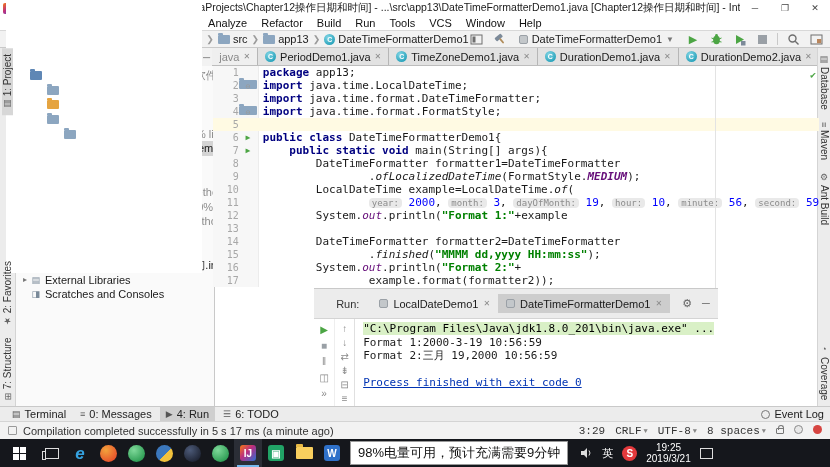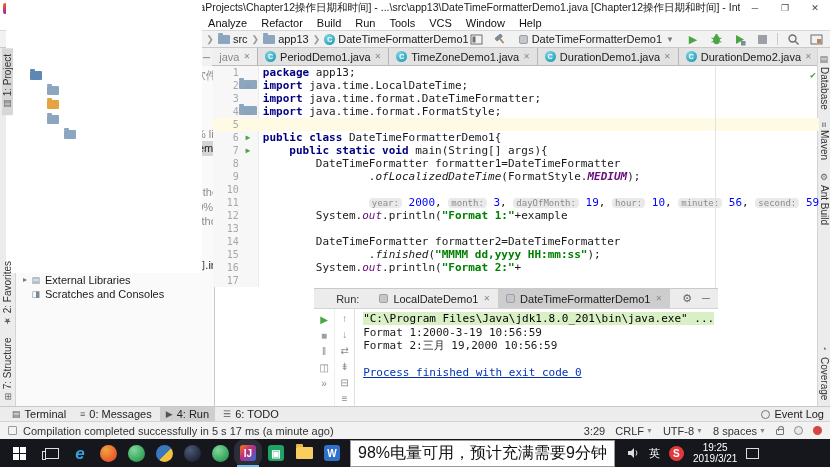--- a/index.html
+++ b/index.html
@@ -79,21 +79,21 @@
   .ctext{padding-left:4px;}
   .tk-kw{color:#000080;font-weight:bold;}
   .tk-str{color:#008000;font-weight:bold;}
   .tk-num{color:#0000ff;}
   .tk-const{color:#660e7a;font-style:italic;font-weight:bold;}
   .tk-field{color:#660e7a;font-style:italic;}
   .tk-sm{font-style:italic;}
   .tk-hint{background:#e9e9e9;color:#8c8c8c;border-radius:4px;padding:0 3px;font-size:9px;}
   
   .runpanel{height:118px;flex:none;border-top:1px solid #c9c9c9;display:flex;flex-direction:column;background:#fff;}
-  .run-head{height:20px;flex:none;display:flex;align-items:center;background:#ececec;border-bottom:1px solid #d4d4d4;padding-left:22px;gap:12px;}
+  .run-head{height:30px;flex:none;display:flex;align-items:center;background:#ececec;border-bottom:1px solid #d4d4d4;padding-left:22px;gap:12px;}
   .run-head .lbl{color:#333;}
   .rtab{display:flex;align-items:center;gap:5px;padding:0 8px;height:19px;}
   .rtab.active{background:#cdcdcd;}
   .rtab .ric{width:9px;height:9px;background:#c3c7ca;border:1px solid #9aa0a6;border-radius:2px;}
   .rtab .x{color:#8a8a8a;font-size:8px;}
   .rh-right{margin-left:auto;display:flex;gap:10px;padding-right:8px;color:#666;font-size:11px;}
   .run-body{flex:1;display:flex;min-height:0;}
   .con-tools{flex:none;display:flex;border-right:1px solid #e0e0e0;}
   .ct-col{width:20px;display:flex;flex-direction:column;align-items:center;padding-top:2px;}
   .ct-col + .ct-col{border-left:1px solid #eee;}
@@ -103,47 +103,47 @@
   .con-line .seg-cmd{background:#d9f0c6;color:#000;}
   .con-line.sys{color:#0033b3;text-decoration:underline;}
   
   .twbar{height:15px;flex:none;display:flex;align-items:center;background:#ececec;border-top:1px solid #c9c9c9;padding:0 6px;gap:2px;}
   .tw-item{display:flex;align-items:center;gap:4px;padding:0 6px;height:15px;color:#222;}
   .tw-item.active{background:#cfcfcf;}
   .tw-glyph{font-size:9px;color:#555;}
   .tw-right{margin-left:auto;display:flex;align-items:center;gap:4px;}
   .statusbar{height:18px;flex:none;display:flex;align-items:center;background:#f2f2f2;border-top:1px solid #d4d4d4;padding:0 8px;gap:6px;color:#333;}
   .st-icon{width:9px;height:9px;border:1px solid #9a9a9a;border-radius:1px;}
-  .st-right{margin-left:auto;display:flex;align-items:center;gap:10px;}
+  .st-right{margin-left:auto;display:flex;gap:10px;font-family:Liberation Mono, monospace;}
   .st-dd{display:flex;align-items:center;gap:2px;}
   .st-chev{font-size:7px;color:#888;}
   .lock{width:8px;height:6px;border:1px solid #777;border-radius:1px;position:relative;margin-top:3px;}
   .lock::before{content:"";position:absolute;left:1px;top:-4px;width:4px;height:4px;border:1px solid #777;border-bottom:none;border-radius:3px 3px 0 0;}
   .hector{width:9px;height:9px;border-radius:50%;border:1px solid #8a8a8a;background:#e8e8e8;}
   .err-ball{width:9px;height:9px;border-radius:50%;background:#d64541;}
   .evlog-icon{width:9px;height:9px;border-radius:50%;border:1px solid #777;}
   
   .taskbar{height:28px;flex:none;background:#15171c;display:flex;align-items:stretch;color:#fff;}
   .tb-start{width:38px;display:flex;align-items:center;justify-content:center;}
   .winlogo{display:grid;grid-template-columns:6px 6px;grid-template-rows:6px 6px;gap:1px;}
   .winlogo i{background:#fff;display:block;}
   .tb-search{width:208px;background:#fff;display:flex;align-items:center;padding:0 6px;gap:6px;margin:0;}
   .cortana{width:13px;height:13px;border-radius:50%;border:2px solid #222;flex:none;}
   .tb-search .ph{color:#3a3a3a;font-size:11px;flex:1;white-space:nowrap;overflow:hidden;}
   .tb-item{width:28px;display:flex;align-items:center;justify-content:center;position:relative;}
-  .tb-item.active{background:#2b2e36;border-radius:11px;}
+  .tb-item.active{background:#2b2e36;}
   .tb-item.active::after{content:"";position:absolute;left:3px;right:3px;bottom:0;height:2px;background:#76b9ed;}
   .ic-circle{width:17px;height:17px;border-radius:50%;display:flex;align-items:center;justify-content:center;font-weight:bold;font-size:10px;color:#fff;}
   .ic-square{width:16px;height:16px;border-radius:3px;display:flex;align-items:center;justify-content:center;font-weight:bold;font-size:10px;color:#fff;}
   .ic-folder{width:17px;height:12px;background:#f8cf5e;border-radius:1px;position:relative;}
   .ic-folder::before{content:"";position:absolute;top:-3px;left:0;width:7px;height:3px;background:#e8ba45;border-radius:1px 1px 0 0;}
   .ic-taskview{width:14px;height:11px;border:1px solid #ddd;position:relative;background:transparent;}
   .ic-taskview::before{content:"";position:absolute;left:-4px;top:2px;width:3px;height:7px;border:1px solid #ddd;border-right:none;}
   .edge-e{color:#35a2e0;font-size:17px;font-weight:bold;font-style:italic;line-height:17px;}
-  .tooltip{align-self:center;background:#fff;border:1px solid #9a9a9a;color:#111;font-size:16px;padding:2px 7px;white-space:nowrap;margin:0 4px;}
+  .tooltip{align-self:center;background:#fff;border:1px solid #9a9a9a;color:#111;font-size:13px;padding:2px 7px;white-space:nowrap;margin:0 4px;}
   .tray{display:flex;align-items:center;gap:9px;padding:0 6px;margin-left:2px;}
   .ime{font-size:11px;color:#fff;}
   .clock{font-size:10px;line-height:11px;text-align:center;color:#fff;}
   .notif{width:13px;height:11px;border:1px solid #ddd;position:relative;}
 </style>
 </head>
 <body>
 
 <div class="root">
 
@@ -401,28 +401,28 @@
         <div id="code-lines">
             <div class="code-line"><span class="gut"><span class="ln">1</span><span class="gmark"></span></span><span class="ctext"><span class="tk-kw">package</span><span class="tk-p"> app13;</span></span></div>
             <div class="code-line"><span class="gut"><span class="ln">2</span><span class="gmark fold">⊖</span></span><span class="ctext"><span class="tk-kw">import</span><span class="tk-p"> java.time.LocalDateTime;</span></span></div>
             <div class="code-line"><span class="gut"><span class="ln">3</span><span class="gmark"></span></span><span class="ctext"><span class="tk-kw">import</span><span class="tk-p"> java.time.format.DateTimeFormatter;</span></span></div>
             <div class="code-line"><span class="gut"><span class="ln">4</span><span class="gmark fold">⊖</span></span><span class="ctext"><span class="tk-kw">import</span><span class="tk-p"> java.time.format.FormatStyle;</span></span></div>
             <div class="code-line hl"><span class="gut"><span class="ln">5</span><span class="gmark"></span></span><span class="ctext"></span></div>
             <div class="code-line"><span class="gut"><span class="ln">6</span><span class="gmark run">▶</span></span><span class="ctext"><span class="tk-kw">public class</span><span class="tk-p"> DateTimeFormatterDemo1{</span></span></div>
             <div class="code-line"><span class="gut"><span class="ln">7</span><span class="gmark run">▶</span></span><span class="ctext"><span class="tk-p">    </span><span class="tk-kw">public static void</span><span class="tk-p"> main(String[] args){</span></span></div>
             <div class="code-line"><span class="gut"><span class="ln">8</span><span class="gmark"></span></span><span class="ctext"><span class="tk-p">        DateTimeFormatter formatter1=DateTimeFormatter</span></span></div>
             <div class="code-line"><span class="gut"><span class="ln">9</span><span class="gmark"></span></span><span class="ctext"><span class="tk-p">                .</span><span class="tk-sm">ofLocalizedDateTime</span><span class="tk-p">(FormatStyle.</span><span class="tk-const">MEDIUM</span><span class="tk-p">);</span></span></div>
-            <div class="code-line"><span class="gut"><span class="ln">10</span><span class="gmark"></span></span></div>
+            <div class="code-line"><span class="gut"><span class="ln">10</span><span class="gmark"></span></span><span class="ctext"><span class="tk-p">        LocalDateTime example=LocalDateTime.</span><span class="tk-sm">of</span><span class="tk-p">(</span></span></div>
             <div class="code-line"><span class="gut"><span class="ln">11</span><span class="gmark"></span></span><span class="ctext"><span class="tk-p">                </span><span class="tk-hint">year:</span><span class="tk-p"> </span><span class="tk-num">2000</span><span class="tk-p">, </span><span class="tk-hint">month:</span><span class="tk-p"> </span><span class="tk-num">3</span><span class="tk-p">, </span><span class="tk-hint">dayOfMonth:</span><span class="tk-p"> </span><span class="tk-num">19</span><span class="tk-p">, </span><span class="tk-hint">hour:</span><span class="tk-p"> </span><span class="tk-num">10</span><span class="tk-p">, </span><span class="tk-hint">minute:</span><span class="tk-p"> </span><span class="tk-num">56</span><span class="tk-p">, </span><span class="tk-hint">second:</span><span class="tk-p"> </span><span class="tk-num">59</span></span></div>
             <div class="code-line"><span class="gut"><span class="ln">12</span><span class="gmark"></span></span><span class="ctext"><span class="tk-p">        System.</span><span class="tk-field">out</span><span class="tk-p">.println(</span><span class="tk-str">"Format 1:"</span><span class="tk-p">+example</span></span></div>
             <div class="code-line"><span class="gut"><span class="ln">13</span><span class="gmark"></span></span></div>
             <div class="code-line"><span class="gut"><span class="ln">14</span><span class="gmark"></span></span><span class="ctext"><span class="tk-p">        DateTimeFormatter formatter2=DateTimeFormatter</span></span></div>
             <div class="code-line"><span class="gut"><span class="ln">15</span><span class="gmark"></span></span><span class="ctext"><span class="tk-p">                .</span><span class="tk-sm">finished</span><span class="tk-p">(</span><span class="tk-str">"MMMM dd,yyyy HH:mm:ss"</span><span class="tk-p">);</span></span></div>
             <div class="code-line"><span class="gut"><span class="ln">16</span><span class="gmark"></span></span><span class="ctext"><span class="tk-p">        System.</span><span class="tk-field">out</span><span class="tk-p">.println(</span><span class="tk-str">"Format 2:"</span><span class="tk-p">+</span></span></div>
-            <div class="code-line"><span class="gut"><span class="ln">17</span><span class="gmark"></span></span></div>
+            <div class="code-line"><span class="gut"><span class="ln">17</span><span class="gmark"></span></span><span class="ctext"><span class="tk-p">                example.format(formatter2));</span></span></div>
           </div>
       </div>
 
       <div class="runpanel">
         <div class="run-head">
           <span class="lbl">Run:</span>
           <span id="run-tabs" style="display:flex;height:19px;">
               <span class="rtab">
                 <span class="ric"></span>
                 <span>LocalDateDemo1</span>

